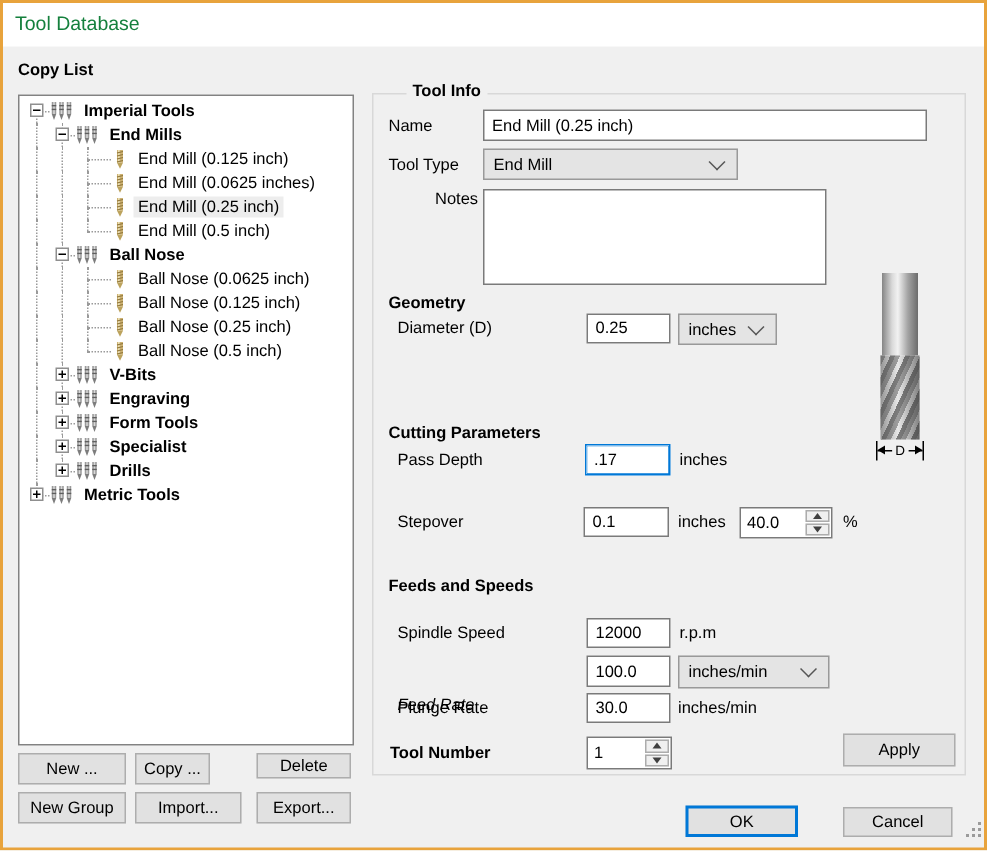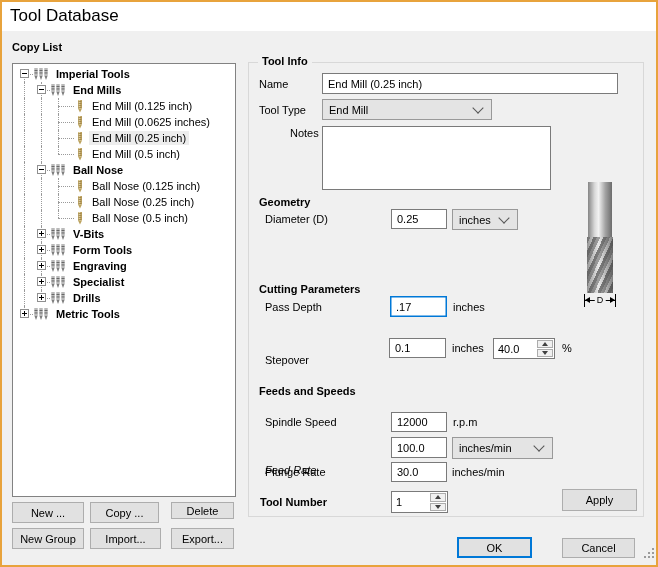--- a/index.html
+++ b/index.html
@@ -4,41 +4,41 @@
 <title>Tool Database</title>
 <style>
   html,body { margin:0; padding:0; background:#ffffff; }
   .window {
     position:relative; width:658px; height:567px; background:#F0F0F0;
     font-family:"Liberation Sans","DejaVu Sans",sans-serif; font-size:11px; color:#000;
     overflow:hidden;
   }
   .frame { position:absolute; inset:0; border:2px solid #E8A33C; pointer-events:none; z-index:60; }
   .titlebar { position:absolute; left:0; top:0; right:0; height:31px; background:#FFFFFF; }
-  .titlebar .title { position:absolute; left:10px; top:0; line-height:31px; font-size:17px; color:#000000; }
+  .titlebar .title { position:absolute; left:10px; top:0; line-height:31px; font-size:13px; color:#15803d; }
 
   .lbl { position:absolute; display:flex; align-items:center; white-space:nowrap; }
   .heading { position:absolute; font-weight:bold; white-space:nowrap; }
 
   .tb { position:absolute; background:#fff; border:1px solid #7A7A7A; box-sizing:border-box;
         font-family:inherit; font-size:11px; padding:0 5px; color:#000; outline:none; }
   .tb.focus-blue { border:1px solid #0078D7; box-shadow: inset 0 0 0 0.5px #0078D7; }
   textarea.tb { resize:none; padding:2px 4px; }
 
   .combo { position:absolute; background:#E4E4E4; border:1px solid #999999; box-sizing:border-box;
            display:flex; align-items:center; padding:0 20px 0 6px; white-space:nowrap; }
   .chev { position:absolute; right:9px; top:50%; width:7px; height:7px; margin-top:-6px;
           border-right:1.2px solid #565656; border-bottom:1.2px solid #565656; transform:rotate(45deg); }
 
   .btn { position:absolute; background:#E1E1E1; border:1px solid #ADADAD; box-sizing:border-box;
          display:flex; align-items:center; justify-content:center; font-size:11px; cursor:default;text-align:center; }
   .btn.primary { border:2px solid #0078D7; }
 
   .groupbox { position:absolute; border:1px solid #D8D8D8; box-sizing:border-box; }
-  .legend { position:absolute; top:-8px; left:9px; background:#F0F0F0; padding:0 4px; font-weight:bold; }
+  .legend { position:absolute; top:-8px; left:22px; background:#F0F0F0; padding:0 4px; font-weight:bold; }
 
   
   .tree { position:absolute; left:12px; top:63px; width:224px; height:434px; background:#fff;
           border:1px solid #828282; box-sizing:border-box; overflow:hidden; padding:2px 0 0 3px; }
   .trow { height:16px; display:flex; align-items:center; position:relative; }
   .slot { width:17px; height:16px; position:relative; flex:none; }
   .slot.vline::before { content:''; position:absolute; left:8px; top:0; bottom:0; border-left:1px dotted #9a9a9a; }
   .conn { width:17px; height:16px; position:relative; flex:none; }
   .conn.wide { width:24px; }
   .conn .vtop { position:absolute; left:8px; top:0; height:8px; border-left:1px dotted #9a9a9a; }
@@ -262,20 +262,38 @@
           <span class="hstub"></span>
         </span>
         <span class="ticon">
           <svg width="12" height="13" viewBox="0 0 12 13">
             <rect x="4" y="0" width="4" height="8.5" fill="#cdb273"></rect>
             <rect x="4.7" y="0" width="1.1" height="8.5" fill="#ece0b8"></rect>
             <path d="M4 2 L8 1 M4 4 L8 3 M4 6 L8 5 M4 8 L8 7" stroke="#8f7638" stroke-width="0.8"></path>
             <polygon points="4,8.5 8,8.5 6,12.5" fill="#bca35e"></polygon>
           </svg>
         </span>
+        <span class="tlabel">Ball Nose (0.0625 inch)</span>
+      </div>
+      <div class="trow">
+        <span class="slot vline"></span>
+        <span class="slot vline"></span>
+        <span class="conn wide">
+          <span class="vtop"></span>
+          <span class="vbot"></span>
+          <span class="hstub"></span>
+        </span>
+        <span class="ticon">
+          <svg width="12" height="13" viewBox="0 0 12 13">
+            <rect x="4" y="0" width="4" height="8.5" fill="#cdb273"></rect>
+            <rect x="4.7" y="0" width="1.1" height="8.5" fill="#ece0b8"></rect>
+            <path d="M4 2 L8 1 M4 4 L8 3 M4 6 L8 5 M4 8 L8 7" stroke="#8f7638" stroke-width="0.8"></path>
+            <polygon points="4,8.5 8,8.5 6,12.5" fill="#bca35e"></polygon>
+          </svg>
+        </span>
         <span class="tlabel">Ball Nose (0.125 inch)</span>
       </div>
       <div class="trow">
         <span class="slot vline"></span>
         <span class="slot vline"></span>
         <span class="conn wide">
           <span class="vtop"></span>
           <span class="vbot"></span>
           <span class="hstub"></span>
         </span>
@@ -355,20 +373,49 @@
             <rect x="6.5" y="2" width="3" height="0.9" fill="#5f5f5f"></rect>
             <rect x="6.5" y="4.5" width="3" height="0.9" fill="#5f5f5f"></rect>
             <polygon points="6.5,8 9.5,8 8,12" fill="#7d7d7d"></polygon>
             <rect x="11.5" y="0" width="3" height="8" fill="#9a9a9a"></rect>
             <rect x="12.5" y="0" width="1" height="8" fill="#d8d8d8"></rect>
             <rect x="11.5" y="2" width="3" height="0.9" fill="#5f5f5f"></rect>
             <rect x="11.5" y="4.5" width="3" height="0.9" fill="#5f5f5f"></rect>
             <polygon points="11.5,8 14.5,8 13,12" fill="#7d7d7d"></polygon>
           </svg>
         </span>
+        <span class="tlabel bold">Engraving</span>
+      </div>
+      <div class="trow">
+        <span class="slot vline"></span>
+        <span class="conn">
+          <span class="vtop"></span>
+          <span class="vbot"></span>
+          <span class="hstub"></span>
+          <span class="exp plus"></span>
+        </span>
+        <span class="ticon">
+          <svg width="17" height="13" viewBox="0 0 17 13">
+            <rect x="1.5" y="0" width="3" height="8" fill="#9a9a9a"></rect>
+            <rect x="2.5" y="0" width="1" height="8" fill="#d8d8d8"></rect>
+            <rect x="1.5" y="2" width="3" height="0.9" fill="#5f5f5f"></rect>
+            <rect x="1.5" y="4.5" width="3" height="0.9" fill="#5f5f5f"></rect>
+            <polygon points="1.5,8 4.5,8 3,12" fill="#7d7d7d"></polygon>
+            <rect x="6.5" y="0" width="3" height="8" fill="#9a9a9a"></rect>
+            <rect x="7.5" y="0" width="1" height="8" fill="#d8d8d8"></rect>
+            <rect x="6.5" y="2" width="3" height="0.9" fill="#5f5f5f"></rect>
+            <rect x="6.5" y="4.5" width="3" height="0.9" fill="#5f5f5f"></rect>
+            <polygon points="6.5,8 9.5,8 8,12" fill="#7d7d7d"></polygon>
+            <rect x="11.5" y="0" width="3" height="8" fill="#9a9a9a"></rect>
+            <rect x="12.5" y="0" width="1" height="8" fill="#d8d8d8"></rect>
+            <rect x="11.5" y="2" width="3" height="0.9" fill="#5f5f5f"></rect>
+            <rect x="11.5" y="4.5" width="3" height="0.9" fill="#5f5f5f"></rect>
+            <polygon points="11.5,8 14.5,8 13,12" fill="#7d7d7d"></polygon>
+          </svg>
+        </span>
         <span class="tlabel bold">Form Tools</span>
       </div>
       <div class="trow">
         <span class="slot vline"></span>
         <span class="conn">
           <span class="vtop"></span>
           <span class="vbot"></span>
           <span class="hstub"></span>
           <span class="exp plus"></span>
         </span>
@@ -384,27 +431,26 @@
             <rect x="6.5" y="2" width="3" height="0.9" fill="#5f5f5f"></rect>
             <rect x="6.5" y="4.5" width="3" height="0.9" fill="#5f5f5f"></rect>
             <polygon points="6.5,8 9.5,8 8,12" fill="#7d7d7d"></polygon>
             <rect x="11.5" y="0" width="3" height="8" fill="#9a9a9a"></rect>
             <rect x="12.5" y="0" width="1" height="8" fill="#d8d8d8"></rect>
             <rect x="11.5" y="2" width="3" height="0.9" fill="#5f5f5f"></rect>
             <rect x="11.5" y="4.5" width="3" height="0.9" fill="#5f5f5f"></rect>
             <polygon points="11.5,8 14.5,8 13,12" fill="#7d7d7d"></polygon>
           </svg>
         </span>
-        <span class="tlabel bold">Engraving</span>
-      </div>
-      <div class="trow">
-        <span class="slot vline"></span>
-        <span class="conn">
-          <span class="vtop"></span>
-          <span class="vbot"></span>
+        <span class="tlabel bold">Specialist</span>
+      </div>
+      <div class="trow">
+        <span class="slot vline"></span>
+        <span class="conn">
+          <span class="vtop"></span>
           <span class="hstub"></span>
           <span class="exp plus"></span>
         </span>
         <span class="ticon">
           <svg width="17" height="13" viewBox="0 0 17 13">
             <rect x="1.5" y="0" width="3" height="8" fill="#9a9a9a"></rect>
             <rect x="2.5" y="0" width="1" height="8" fill="#d8d8d8"></rect>
             <rect x="1.5" y="2" width="3" height="0.9" fill="#5f5f5f"></rect>
             <rect x="1.5" y="4.5" width="3" height="0.9" fill="#5f5f5f"></rect>
             <polygon points="1.5,8 4.5,8 3,12" fill="#7d7d7d"></polygon>
@@ -413,24 +459,23 @@
             <rect x="6.5" y="2" width="3" height="0.9" fill="#5f5f5f"></rect>
             <rect x="6.5" y="4.5" width="3" height="0.9" fill="#5f5f5f"></rect>
             <polygon points="6.5,8 9.5,8 8,12" fill="#7d7d7d"></polygon>
             <rect x="11.5" y="0" width="3" height="8" fill="#9a9a9a"></rect>
             <rect x="12.5" y="0" width="1" height="8" fill="#d8d8d8"></rect>
             <rect x="11.5" y="2" width="3" height="0.9" fill="#5f5f5f"></rect>
             <rect x="11.5" y="4.5" width="3" height="0.9" fill="#5f5f5f"></rect>
             <polygon points="11.5,8 14.5,8 13,12" fill="#7d7d7d"></polygon>
           </svg>
         </span>
-        <span class="tlabel bold">Specialist</span>
-      </div>
-      <div class="trow">
-        <span class="slot vline"></span>
+        <span class="tlabel bold">Drills</span>
+      </div>
+      <div class="trow">
         <span class="conn">
           <span class="vtop"></span>
           <span class="hstub"></span>
           <span class="exp plus"></span>
         </span>
         <span class="ticon">
           <svg width="17" height="13" viewBox="0 0 17 13">
             <rect x="1.5" y="0" width="3" height="8" fill="#9a9a9a"></rect>
             <rect x="2.5" y="0" width="1" height="8" fill="#d8d8d8"></rect>
             <rect x="1.5" y="2" width="3" height="0.9" fill="#5f5f5f"></rect>
@@ -441,53 +486,26 @@
             <rect x="6.5" y="2" width="3" height="0.9" fill="#5f5f5f"></rect>
             <rect x="6.5" y="4.5" width="3" height="0.9" fill="#5f5f5f"></rect>
             <polygon points="6.5,8 9.5,8 8,12" fill="#7d7d7d"></polygon>
             <rect x="11.5" y="0" width="3" height="8" fill="#9a9a9a"></rect>
             <rect x="12.5" y="0" width="1" height="8" fill="#d8d8d8"></rect>
             <rect x="11.5" y="2" width="3" height="0.9" fill="#5f5f5f"></rect>
             <rect x="11.5" y="4.5" width="3" height="0.9" fill="#5f5f5f"></rect>
             <polygon points="11.5,8 14.5,8 13,12" fill="#7d7d7d"></polygon>
           </svg>
         </span>
-        <span class="tlabel bold">Drills</span>
-      </div>
-      <div class="trow">
-        <span class="conn">
-          <span class="vtop"></span>
-          <span class="hstub"></span>
-          <span class="exp plus"></span>
-        </span>
-        <span class="ticon">
-          <svg width="17" height="13" viewBox="0 0 17 13">
-            <rect x="1.5" y="0" width="3" height="8" fill="#9a9a9a"></rect>
-            <rect x="2.5" y="0" width="1" height="8" fill="#d8d8d8"></rect>
-            <rect x="1.5" y="2" width="3" height="0.9" fill="#5f5f5f"></rect>
-            <rect x="1.5" y="4.5" width="3" height="0.9" fill="#5f5f5f"></rect>
-            <polygon points="1.5,8 4.5,8 3,12" fill="#7d7d7d"></polygon>
-            <rect x="6.5" y="0" width="3" height="8" fill="#9a9a9a"></rect>
-            <rect x="7.5" y="0" width="1" height="8" fill="#d8d8d8"></rect>
-            <rect x="6.5" y="2" width="3" height="0.9" fill="#5f5f5f"></rect>
-            <rect x="6.5" y="4.5" width="3" height="0.9" fill="#5f5f5f"></rect>
-            <polygon points="6.5,8 9.5,8 8,12" fill="#7d7d7d"></polygon>
-            <rect x="11.5" y="0" width="3" height="8" fill="#9a9a9a"></rect>
-            <rect x="12.5" y="0" width="1" height="8" fill="#d8d8d8"></rect>
-            <rect x="11.5" y="2" width="3" height="0.9" fill="#5f5f5f"></rect>
-            <rect x="11.5" y="4.5" width="3" height="0.9" fill="#5f5f5f"></rect>
-            <polygon points="11.5,8 14.5,8 13,12" fill="#7d7d7d"></polygon>
-          </svg>
-        </span>
         <span class="tlabel bold">Metric Tools</span>
       </div>
     </div>
 
   <div class="btn" style="left:12px;  top:502px; width:72px; height:21px;">New ...</div>
-  <div class="btn" style="left:90px;  top:502px; width:69px; height:21px;">Copy ...</div>
+  <div class="btn" style="left:90px;  top:502px; width:50px; height:21px;">Copy ...</div>
   <div class="btn" style="left:171px; top:502px; width:63px; height:17px;">Delete</div>
   <div class="btn" style="left:12px;  top:528px; width:72px; height:21px;">New Group</div>
   <div class="btn" style="left:90px;  top:528px; width:71px; height:21px;">Import...</div>
   <div class="btn" style="left:171px; top:528px; width:63px; height:21px;">Export...</div>
 
   <div class="groupbox" style="left:248px; top:62px; width:396px; height:455px;">
     <span class="legend">Tool Info</span>
   </div>
 
   <div class="lbl" style="left:259px; top:73px; height:21px;">Name</div>
@@ -519,21 +537,21 @@
     <span class="arr l"></span>
     <span class="arr r"></span>
     <span class="dlabel">D</span>
   </div>
 
   <div class="heading" style="left:259px; top:283px;">Cutting Parameters</div>
   <div class="lbl" style="left:265px; top:296px; height:21px;">Pass Depth</div>
   <input class="tb focus-blue" style="left: 390px; top: 296px; width: 57px; height: 21px;" value=".17">
   <div class="lbl" style="left:453px; top:296px; height:21px;">inches</div>
 
-  <div class="lbl" style="left:265px; top:338px; height:20px;margin-top:12px;">Stepover</div>
+  <div class="lbl" style="left:265px; top:338px; height:20px;">Stepover</div>
   <input class="tb" style="left: 389px; top: 338px; width: 57px; height: 20px;" value="0.1">
   <div class="lbl" style="left:452px; top:338px; height:20px;">inches</div>
   <div class="spin" style="left:493px; top:338px; width:62px; height:21px;">
     <input value="40.0" style="">
     <span class="spinbtns">
       <span class="spinbtn">
           <span class="tri-up"></span>
         </span>
       <span class="spinbtn">
           <span class="tri-dn"></span>

